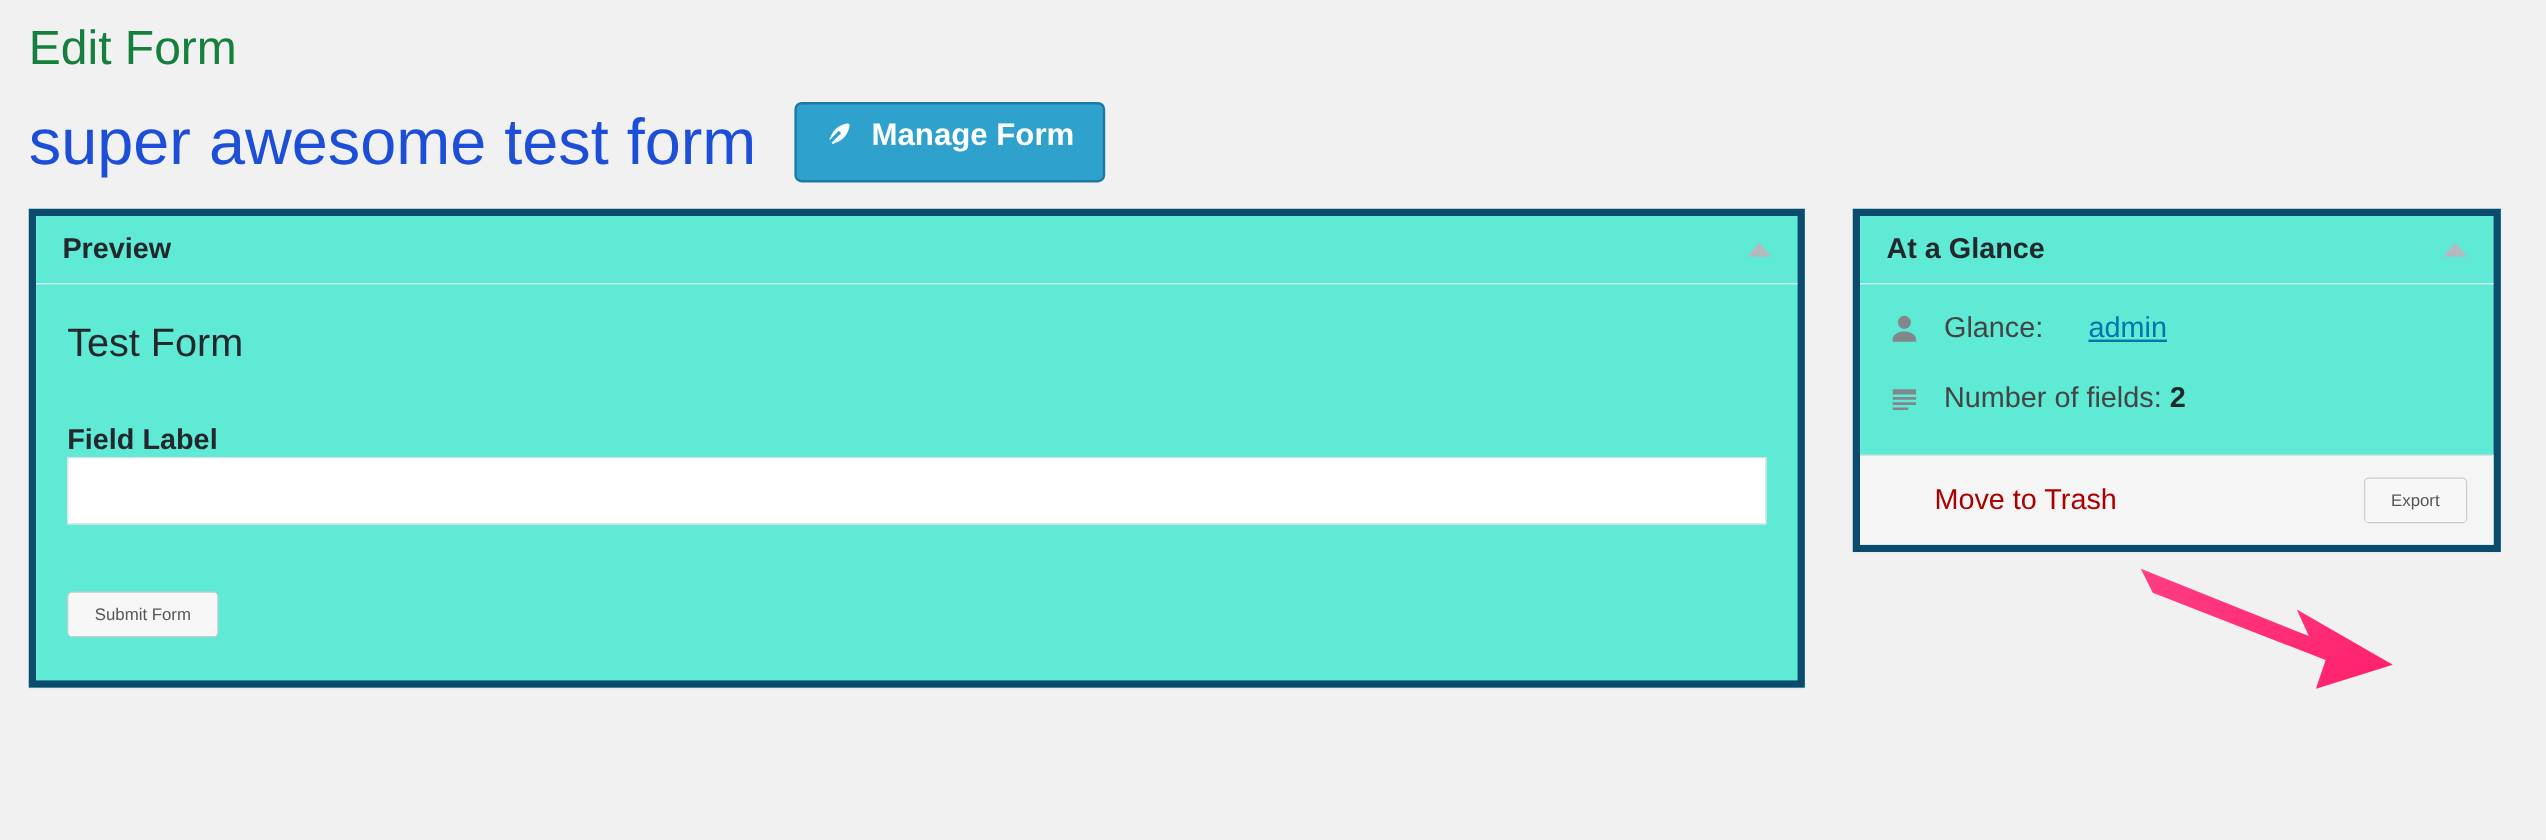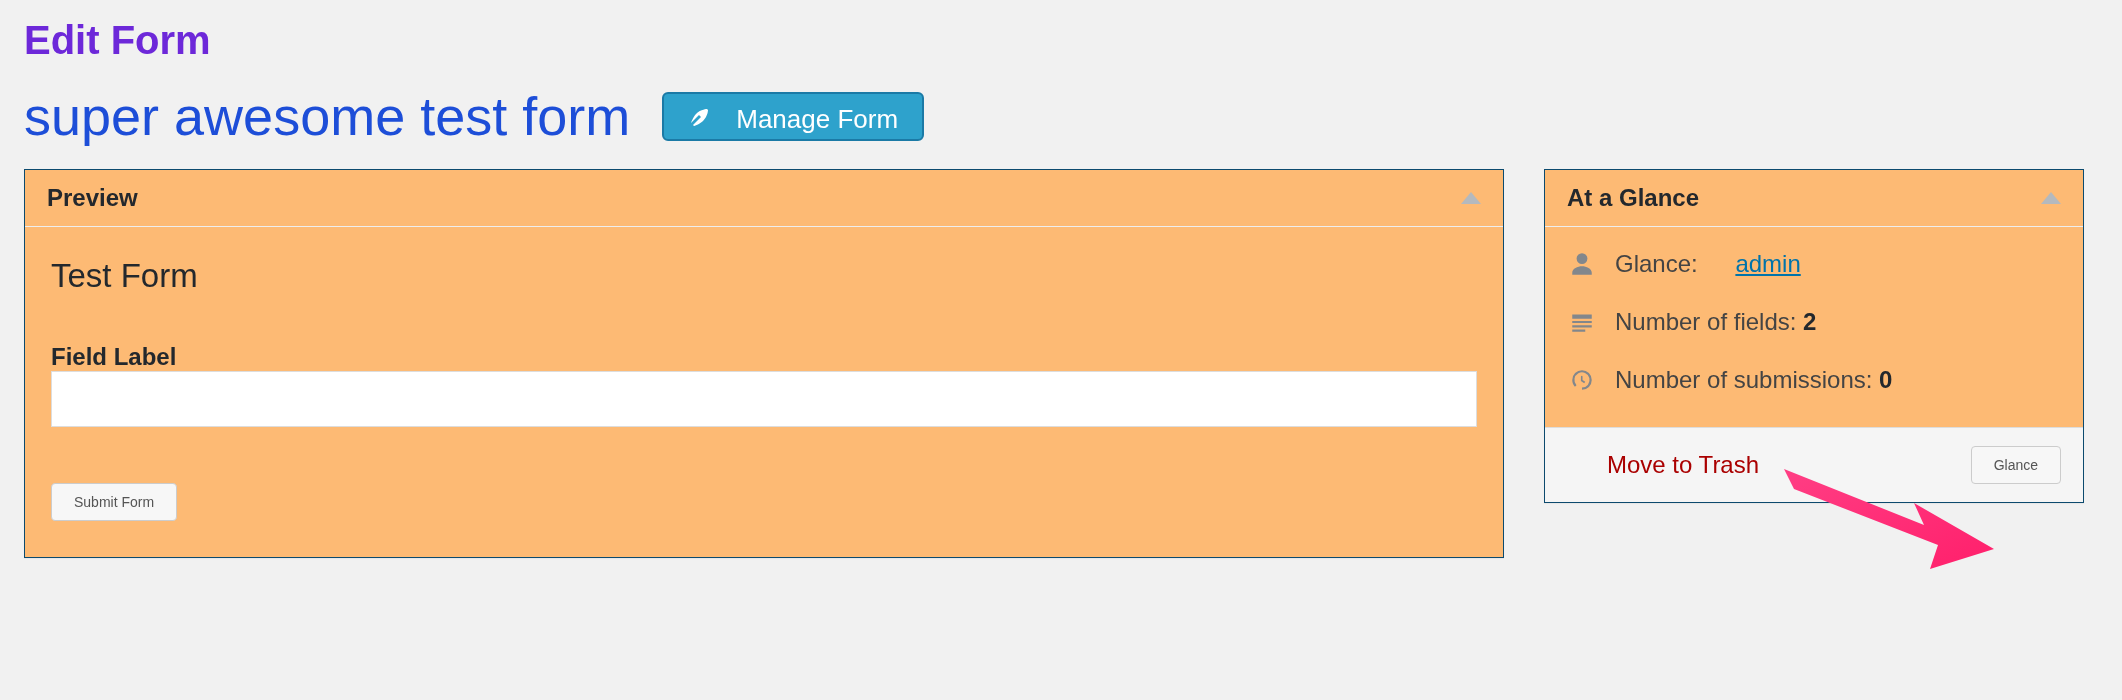--- a/index.html
+++ b/index.html
@@ -8,61 +8,61 @@
     height: 700px;
     background: #f1f1f1;
     font-family: -apple-system, BlinkMacSystemFont, "Segoe UI", "Helvetica Neue", Arial, sans-serif;
     color: #23282d;
   }
   .wrap {
     padding: 18px 24px 24px 24px;
   }
   .page-title {
     font-size: 40px;
-    font-weight: 700;
-    color: #6d28d9;
+    font-weight: 400;
+    color: #15803d;
     margin-bottom: 22px;
   }
   .form-title-row {
     display: flex;
     align-items: center;
     gap: 32px;
     margin-bottom: 22px;
   }
   .form-title {
     font-size: 54px;
     font-weight: 400;
     color: #1d4ed8;
   }
   .manage-btn {
     display: inline-flex;
     align-items: center;
-    gap: 22px;
+    gap: 12px;
     background: #2ea2cc;
     color: #fff;
     border: 2px solid #1b7aa6;
     border-radius: 6px;
-    padding: 10px 24px 4px 20px;
+    padding: 10px 24px 22px 20px;
     font-size: 26px;
-    font-weight: 400;
+    font-weight: 700;
     cursor: pointer;
   }
   .manage-btn svg { display:block; }
 
   .columns {
     display: flex;
     gap: 40px;
     align-items: flex-start;
   }
   .col-main { width: 1480px; }
   .col-side { width: 540px; }
 
   .postbox {
-    background: #fdba74;
-    border: 1px solid #0c4a6e;
+    background: #5eead4;
+    border: 6px solid #0c4a6e;
     box-shadow: 0 1px 1px rgba(0,0,0,.04);
   }
   .postbox-header {
     display: flex;
     align-items: center;
     justify-content: space-between;
     padding: 14px 22px;
     border-bottom: 1px solid #eee;
   }
   .postbox-header h2 {
@@ -209,34 +209,24 @@
           <div class="glance-row">
             <span class="glance-icon">
               <svg viewBox="0 0 24 24" width="26" height="26" fill="currentColor">
                   <path d="M3 5h18v4H3V5zm0 6h18v2H3v-2zm0 4h18v2H3v-2zm0 4h12v2H3v-2z"></path>
                 </svg>
             </span>
             <span>
               <span>Number of fields: </span><strong>2</strong>
             </span>
           </div>
-          <div class="glance-row">
-            <span class="glance-icon">
-              <svg viewBox="0 0 24 24" width="26" height="26" fill="currentColor">
-                  <path d="M12 3a9 9 0 00-9 9c0 2.4.94 4.58 2.47 6.2l1.42-1.42A7 7 0 1112 19v2a9 9 0 000-18zm0 5a1 1 0 00-1 1v4l3 2 1-1.5-2.5-1.5V9a1 1 0 00-.5-1z"></path>
-                </svg>
-            </span>
-            <span>
-              <span>Number of submissions: </span><strong>0</strong>
-            </span>
-          </div>
         </div>
         <div class="glance-footer">
           <a class="trash-link">Move to Trash</a>
-          <button class="export-btn">Glance</button>
+          <button class="export-btn">Export</button>
         </div>
       </div>
 
       <svg class="annotation-arrow" style="left:230px; top:290px;" width="230" height="120" viewBox="0 0 230 120">
         <defs>
           <linearGradient id="g" x1="0" y1="0" x2="1" y2="1">
             <stop offset="0" stop-color="#ff3e84"></stop>
             <stop offset="1" stop-color="#ff1f6b"></stop>
           </linearGradient>
         </defs>

